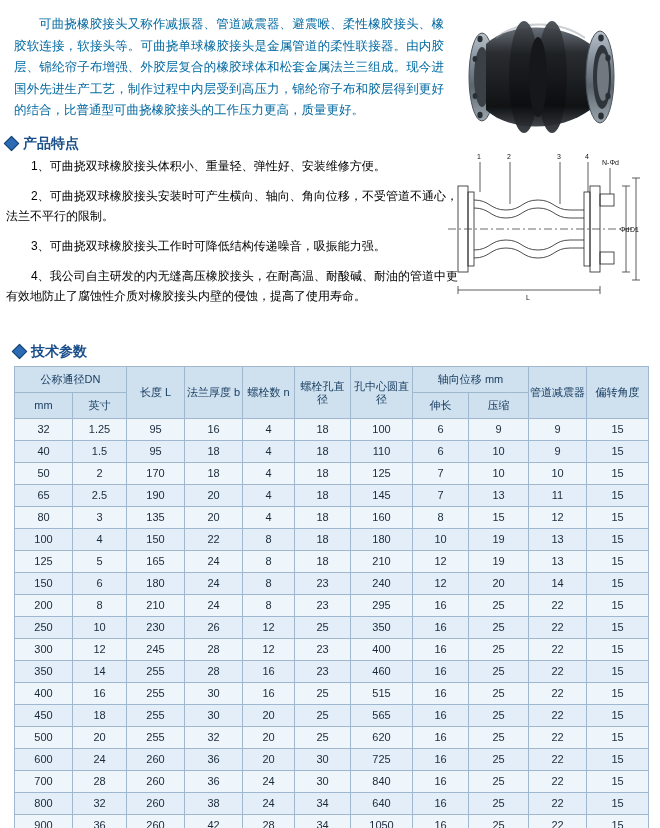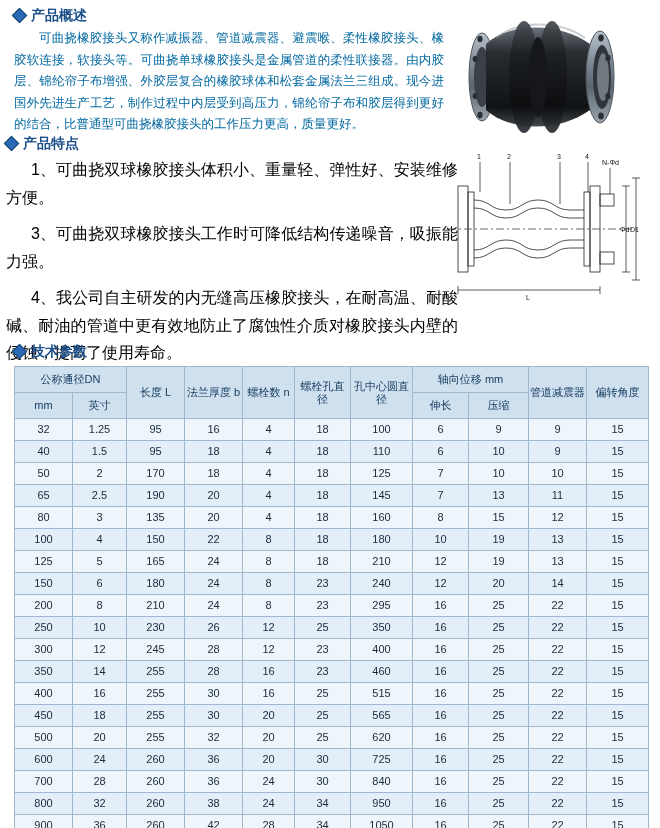--- a/index.html
+++ b/index.html
@@ -80,21 +80,21 @@
     position: absolute;
     left: 6px;
     top: 136px;
     width: 640px;
   }
   #features-body {
     width: 452px;
     margin-top: 6px;
   }
   .feature-item {
-    font-size: 16px;
+    font-size: 12px;
     line-height: 1.72;
     text-indent: 25px;
     text-align: justify;
     margin-bottom: 9px;
   }
 
   #drawing-block {
     position: absolute;
     right: 10px;
     top: 148px;
@@ -144,24 +144,20 @@
   .photo-svg, .draw-svg {
     display: block;
   }
 </style>
 </head>
 <body>
 
 <div class="page">
 
   <div id="sec-overview">
-    <div class="section-head">
-      <span class="diamond"></span>
-      <span class="head-text">产品概述</span>
-    </div>
     <div id="overview-body" class="para indent">可曲挠橡胶接头又称作减振器、管道减震器、避震喉、柔性橡胶接头、橡胶软连接，软接头等。可曲挠单球橡胶接头是金属管道的柔性联接器。由内胶层、锦纶帘子布增强、外胶层复合的橡胶球体和松套金属法兰三组成。现今进国外先进生产工艺，制作过程中内层受到高压力，锦纶帘子布和胶层得到更好的结合，比普通型可曲挠橡胶接头的工作压力更高，质量更好。</div>
   </div>
 
   <div id="photo-block">
     <svg class="photo-svg" width="212" height="124" viewBox="0 0 212 124">
       <defs>
         <linearGradient id="flg" x1="0" y1="0" x2="0" y2="1">
           <stop offset="0" stop-color="#b9c3cc"></stop>
           <stop offset="0.35" stop-color="#7d8893"></stop>
           <stop offset="0.6" stop-color="#5c666f"></stop>
@@ -206,20 +202,21 @@
     </svg>
   </div>
 
   <div id="sec-features">
     <div class="section-head">
       <span class="diamond"></span>
       <span class="head-text">产品特点</span>
     </div>
     <div id="features-body">
       <div class="feature-item">1、可曲挠双球橡胶接头体积小、重量轻、弹性好、安装维修方便。</div>
+      <div class="feature-item">2、可曲挠双球橡胶接头安装时可产生横向、轴向、角向位移，不受管道不通心，法兰不平行的限制。</div>
       <div class="feature-item">3、可曲挠双球橡胶接头工作时可降低结构传递噪音，吸振能力强。</div>
       <div class="feature-item">4、我公司自主研发的内无缝高压橡胶接头，在耐高温、耐酸碱、耐油的管道中更有效地防止了腐蚀性介质对橡胶接头内壁的侵蚀，提高了使用寿命。</div>
     </div>
   </div>
 
   <div id="drawing-block">
     <svg class="draw-svg" width="210" height="160" viewBox="0 0 210 160">
       <g stroke="#222" fill="none" stroke-width="0.8">
 
         <rect x="18" y="38" width="10" height="86"></rect>
@@ -528,21 +525,21 @@
             <td>22</td>
             <td>15</td>
           </tr>
         <tr>
             <td>800</td>
             <td>32</td>
             <td>260</td>
             <td>38</td>
             <td>24</td>
             <td>34</td>
-            <td>950</td>
+            <td>640</td>
             <td>16</td>
             <td>25</td>
             <td>22</td>
             <td>15</td>
           </tr>
         <tr>
             <td>900</td>
             <td>36</td>
             <td>260</td>
             <td>42</td>

